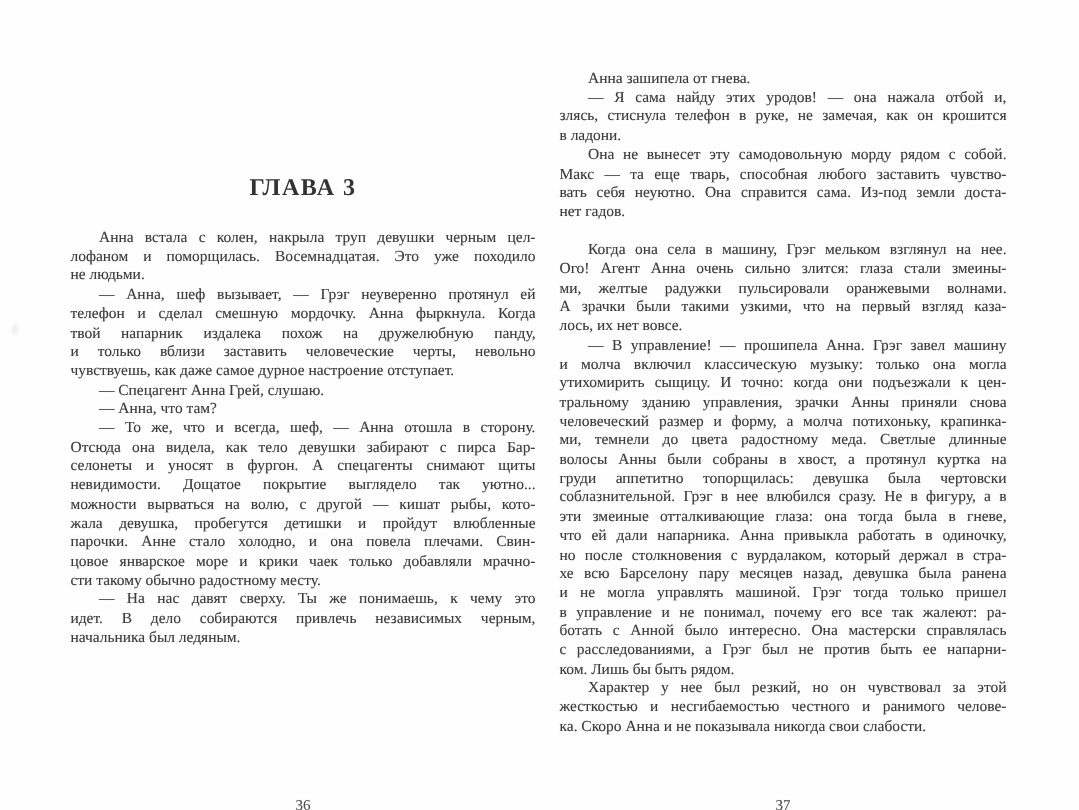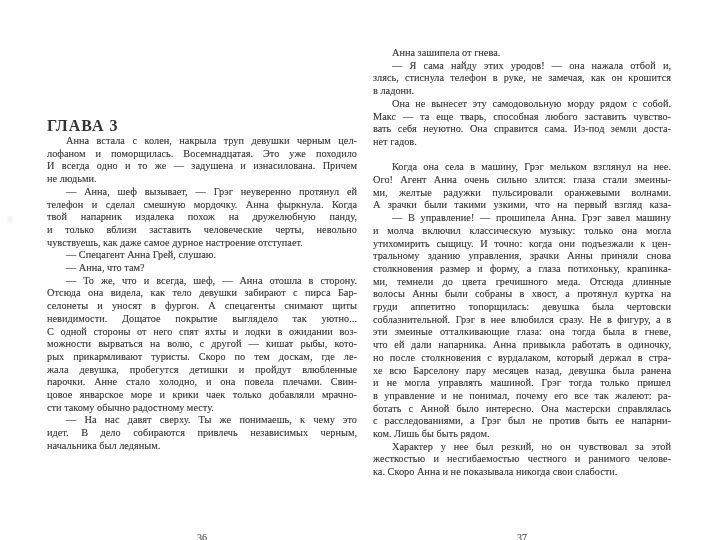--- a/index.html
+++ b/index.html
@@ -21,36 +21,36 @@
     top: 0;
   }
   #left-col  { left: 47px;  width: 310px; }
   #right-col { left: 373px; width: 298px; }
 
   .chapter-heading {
     position: absolute;
     top: 118px;
     left: 0;
     width: 100%;
-    text-align: left;
+    text-align: center;
     font-size: 16px;
     line-height: 16px;
     font-weight: bold;
     letter-spacing: 1px;
     color: #333333;
   }
   .body-block {
     position: absolute;
     left: 0;
     width: 100%;
     font-size: 10.3px;
     line-height: 12.7px;
     text-shadow: 0 0 0.5px rgba(60,60,60,0.45);
   }
-  #left-body  { top: 135px; }
+  #left-body  { top: 153px; }
   #right-body { top: 47px; }
 
   .para { margin: 0; }
   .para.gap-before { margin-top: 12.7px; }
 
   .line {
     text-align: justify;
     text-align-last: justify;
     white-space: normal;
   }
@@ -87,44 +87,41 @@
 <div id="book">
 
   <div class="scan-smudge"></div>
 
   <div id="left-col" class="page-col">
     <div class="chapter-heading">ГЛАВА 3</div>
     <div id="left-body" class="body-block">
         <div class="para">
           <div class="line first">Анна встала с колен, накрыла труп девушки черным цел-</div>
           <div class="line">лофаном и поморщилась. Восемнадцатая. Это уже походило</div>
-          <div class="line">И всегда одно и то же — задушена и изнасилована. Причем</div>
           <div class="line last">не людьми.</div>
         </div>
         <div class="para">
           <div class="line first">— Анна, шеф вызывает, — Грэг неуверенно протянул ей</div>
           <div class="line">телефон и сделал смешную мордочку. Анна фыркнула. Когда</div>
           <div class="line">твой напарник издалека похож на дружелюбную панду,</div>
           <div class="line">и только вблизи заставить человеческие черты, невольно</div>
           <div class="line last">чувствуешь, как даже самое дурное настроение отступает.</div>
         </div>
         <div class="para">
           <div class="line first last">— Спецагент Анна Грей, слушаю.</div>
         </div>
         <div class="para">
           <div class="line first last">— Анна, что там?</div>
         </div>
         <div class="para">
           <div class="line first">— То же, что и всегда, шеф, — Анна отошла в сторону.</div>
           <div class="line">Отсюда она видела, как тело девушки забирают с пирса Бар-</div>
           <div class="line">селонеты и уносят в фургон. А спецагенты снимают щиты</div>
           <div class="line">невидимости. Дощатое покрытие выглядело так уютно...</div>
-          <div class="line">С одной стороны от него спят яхты и лодки в ожидании воз-</div>
           <div class="line">можности вырваться на волю, с другой — кишат рыбы, кото-</div>
-          <div class="line">рых прикармливают туристы. Скоро по тем доскам, где ле-</div>
           <div class="line">жала девушка, пробегутся детишки и пройдут влюбленные</div>
           <div class="line">парочки. Анне стало холодно, и она повела плечами. Свин-</div>
           <div class="line">цовое январское море и крики чаек только добавляли мрачно-</div>
           <div class="line last">сти такому обычно радостному месту.</div>
         </div>
         <div class="para">
           <div class="line first">— На нас давят сверху. Ты же понимаешь, к чему это</div>
           <div class="line">идет. В дело собираются привлечь независимых черным,</div>
           <div class="line last">начальника был ледяным.</div>
         </div>
@@ -146,28 +143,29 @@
           <div class="line first">Она не вынесет эту самодовольную морду рядом с собой.</div>
           <div class="line">Макс — та еще тварь, способная любого заставить чувство-</div>
           <div class="line">вать себя неуютно. Она справится сама. Из-под земли доста-</div>
           <div class="line last">нет гадов.</div>
         </div>
         <div class="para gap-before">
           <div class="line first">Когда она села в машину, Грэг мельком взглянул на нее.</div>
           <div class="line">Ого! Агент Анна очень сильно злится: глаза стали змеины-</div>
           <div class="line">ми, желтые радужки пульсировали оранжевыми волнами.</div>
           <div class="line">А зрачки были такими узкими, что на первый взгляд каза-</div>
+          <div class="line last">лось, их нет вовсе.</div>
         </div>
         <div class="para">
           <div class="line first">— В управление! — прошипела Анна. Грэг завел машину</div>
           <div class="line">и молча включил классическую музыку: только она могла</div>
           <div class="line">утихомирить сыщицу. И точно: когда они подъезжали к цен-</div>
           <div class="line">тральному зданию управления, зрачки Анны приняли снова</div>
-          <div class="line">столкновения размер и форму, а глаза потихоньку, крапинка-</div>
-          <div class="line">ми, темнели до цвета гречишного меда. Отсюда длинные</div>
+          <div class="line">человеческий размер и форму, а молча потихоньку, крапинка-</div>
+          <div class="line">ми, темнели до цвета радостному меда. Светлые длинные</div>
           <div class="line">волосы Анны были собраны в хвост, а протянул куртка на</div>
           <div class="line">груди аппетитно топорщилась: девушка была чертовски</div>
           <div class="line">соблазнительной. Грэг в нее влюбился сразу. Не в фигуру, а в</div>
           <div class="line">эти змеиные отталкивающие глаза: она тогда была в гневе,</div>
           <div class="line">что ей дали напарника. Анна привыкла работать в одиночку,</div>
           <div class="line">но после столкновения с вурдалаком, который держал в стра-</div>
           <div class="line">хе всю Барселону пару месяцев назад, девушка была ранена</div>
           <div class="line">и не могла управлять машиной. Грэг тогда только пришел</div>
           <div class="line">в управление и не понимал, почему его все так жалеют: ра-</div>
           <div class="line">ботать с Анной было интересно. Она мастерски справлялась</div>

